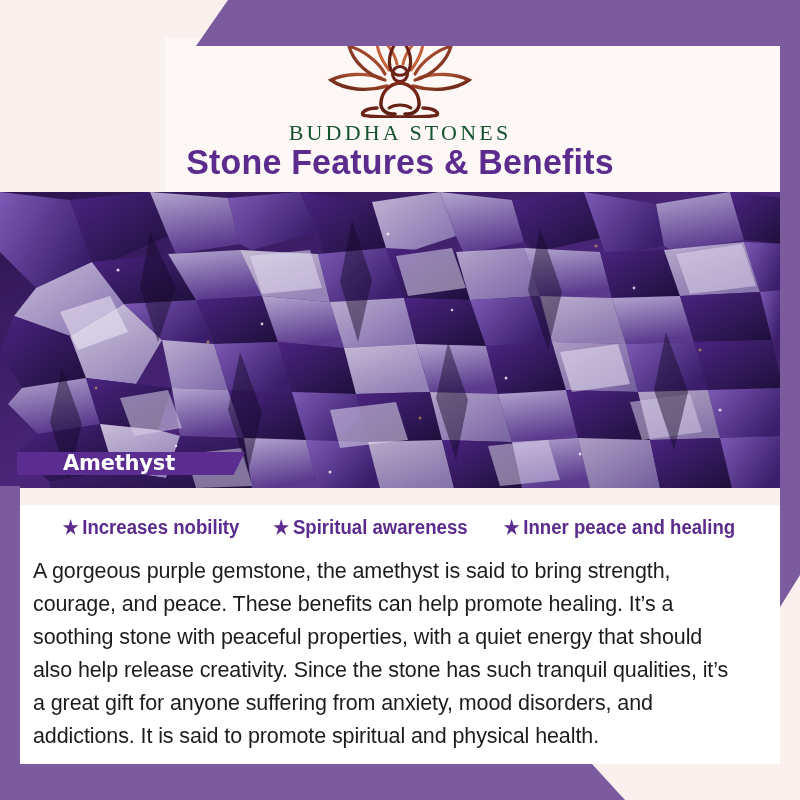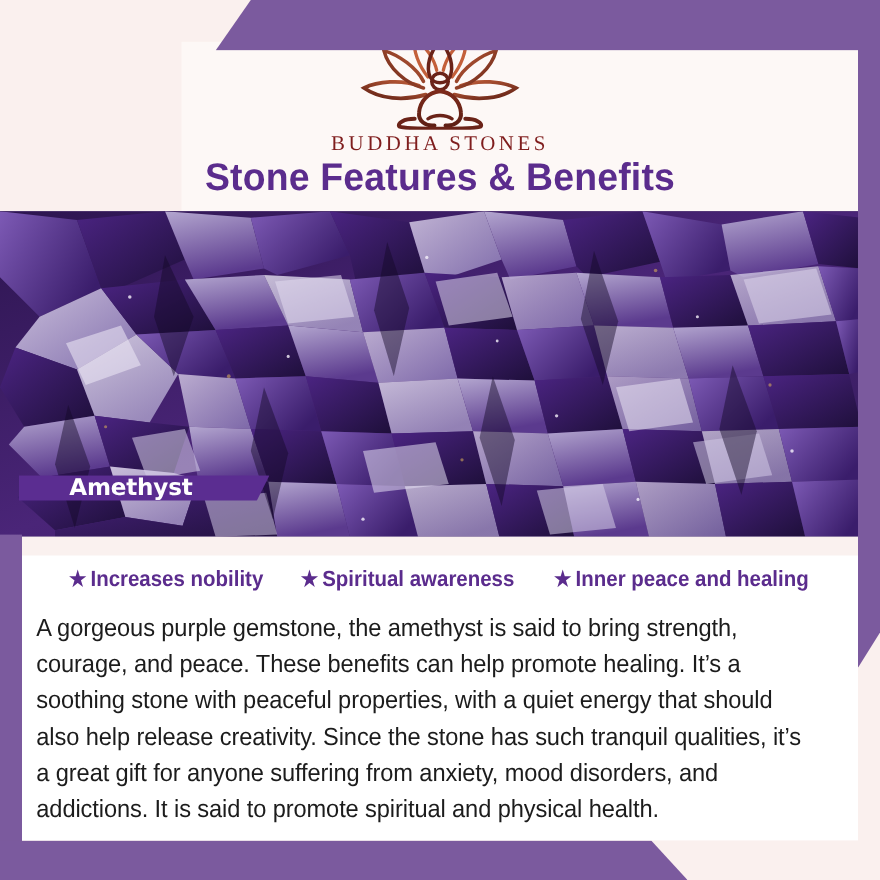--- a/index.html
+++ b/index.html
@@ -94,23 +94,23 @@
   .logo-mark {
     display: block;
     margin: 0 auto;
     width: 150px;
     height: 88px;
   }
   .logo-text {
     display: block;
     margin-top: 2px;
     font-family: "Liberation Serif", serif;
-    font-size: 19px;
+    font-size: 22px;
     letter-spacing: 3.2px;
-    color: #7f1d1d;
+    color: #14532d;
     font-weight: 400;
   }
 
   .main-title {
     position: absolute;
     top: 142px;
     left: 0;
     width: 800px;
     text-align: center;
     font-family: "Liberation Sans Narrow", "Liberation Sans", sans-serif;
@@ -135,21 +135,21 @@
   }
   .photo-svg {
     display: block;
     width: 783px;
     height: 296px;
   }
 
   .stone-banner {
     position: absolute;
     left: 17px;
-    top: 432px;
+    top: 452px;
     height: 23px;
     min-width: 228px;
     background: #5b2d91;
     clip-path: polygon(0 0, 228px 0, 210px 36px, 0 36px);
     z-index: 5;
     display: flex;
     align-items: center;
   }
   .stone-banner-label {
     color: #ffffff;

